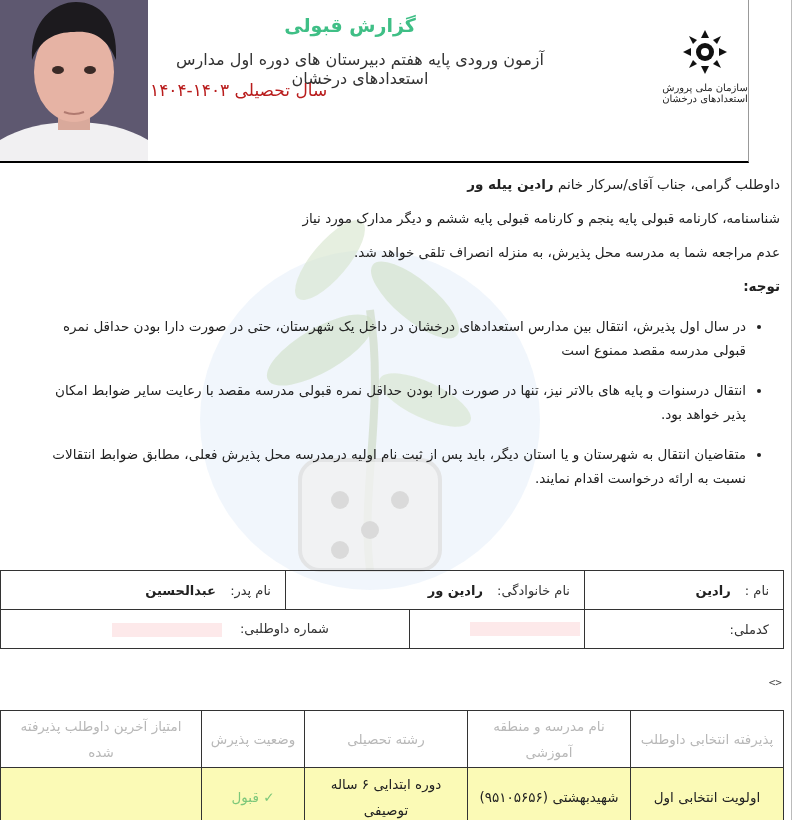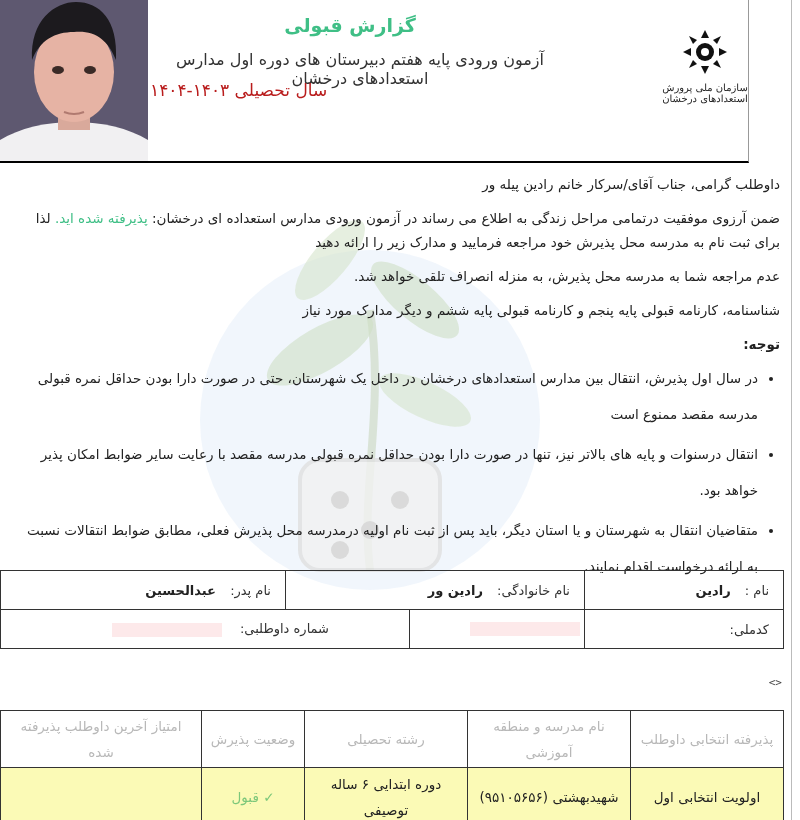--- a/index.html
+++ b/index.html
@@ -29,26 +29,26 @@
     color: #3fbf86; font-size: 19px; font-weight: bold; }
   .subtitle { position: absolute; top: 50px; left: 150px; width: 420px; text-align: center;
     font-size: 16px; color: #333; }
   .year { position: absolute; top: 80px; left: 150px; width: 420px; text-align: left;
     font-size: 17px; color: #b91c1c; }
   .logo { position: absolute; top: 30px; left: 650px; width: 110px; text-align: center; }
   .logo-text { font-size: 10px; color: #222; margin-top: 4px; font-family: "DejaVu Serif", serif; }
 
   .content { position: absolute; top: 172px; right: 20px; left: 14px; font-size: 13.5px; line-height: 24px; }
   .greet { margin: 0 0 10px 0; }
-  .greet b { font-weight: normal; margin-left: 40px; }
+  .greet b { font-weight: bold; margin-left: 40px; }
   .para { margin: 0 0 10px 0; }
   .green { color: #3fbf86; }
   .note-title { font-weight: bold; margin: 10px 0 4px 0; }
   ul.notes { margin: 0; padding: 0 18px 0 0; }
-  ul.notes li { margin: 4px; line-height: 36px; }
+  ul.notes li { margin: 16px; line-height: 24px; }
 
   table.info {
     position: absolute; top: 570px; left: 0; width: 784px;
     border-collapse: collapse; font-size: 13px;
   }
   table.info td { border: 1.5px solid #333; height: 38px; padding: 0 14px; }
   .lbl { color: #333; }
   .val { font-weight: bold; margin-right: 10px; }
   .redact { display: inline-block; width: 110px; height: 14px; background: #fde9ea; vertical-align: middle; margin-right: 14px; }
 
@@ -114,27 +114,22 @@
     </svg>
     <div class="logo-text">سازمان ملی پرورش استعدادهای درخشان</div>
   </div>
 </div>
 
 <div class="content">
   <p class="greet">
     <span>داوطلب گرامی، جناب آقای/سرکار خانم</span>
     <b>رادین پیله ور</b>
   </p>
-  <p class="para">
-    <span>ضمن آرزوی موفقیت درتمامی مراحل زندگی به اطلاع می رساند در آزمون ورودی مدارس استعداده ای درخشان:</span>
-    <span class="green">پذیرفته شده اید.</span>
-    <span>لذا برای ثبت نام به مدرسه محل پذیرش خود مراجعه فرمایید و مدارک زیر را ارائه دهید</span>
-  </p>
+  <p class="para">شناسنامه، کارنامه قبولی پایه پنجم و کارنامه قبولی پایه ششم و دیگر مدارک مورد نیاز</p>
   <p class="para">عدم مراجعه شما به مدرسه محل پذیرش، به منزله انصراف تلقی خواهد شد.</p>
-  <p class="para">شناسنامه، کارنامه قبولی پایه پنجم و کارنامه قبولی پایه ششم و دیگر مدارک مورد نیاز</p>
   <div class="note-title">توجه:</div>
   <ul class="notes">
     <li>در سال اول پذیرش، انتقال بین مدارس استعدادهای درخشان در داخل یک شهرستان، حتی در صورت دارا بودن حداقل نمره قبولی مدرسه مقصد ممنوع است</li>
     <li>انتقال درسنوات و پایه های بالاتر نیز، تنها در صورت دارا بودن حداقل نمره قبولی مدرسه مقصد با رعایت سایر ضوابط امکان پذیر خواهد بود.</li>
     <li>متقاضیان انتقال به شهرستان و یا استان دیگر، باید پس از ثبت نام اولیه درمدرسه محل پذیرش فعلی، مطابق ضوابط انتقالات نسبت به ارائه درخواست اقدام نمایند.</li>
   </ul>
 </div>
 
 <table class="info">
   <tbody>

